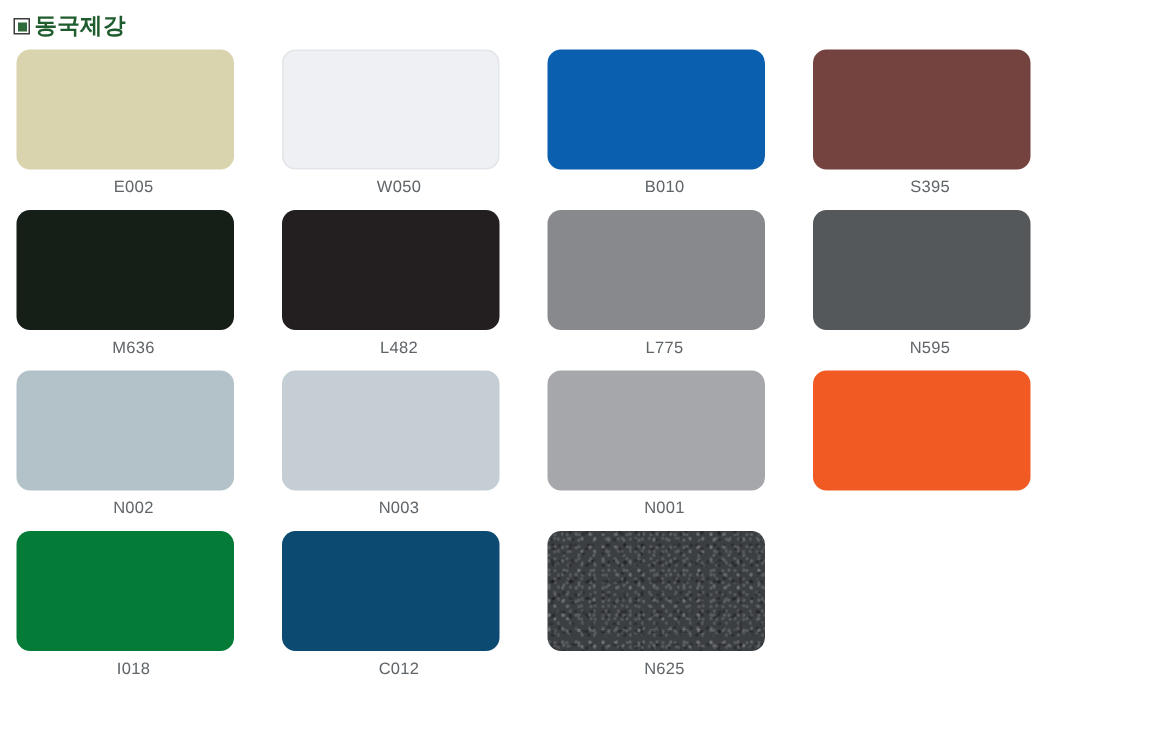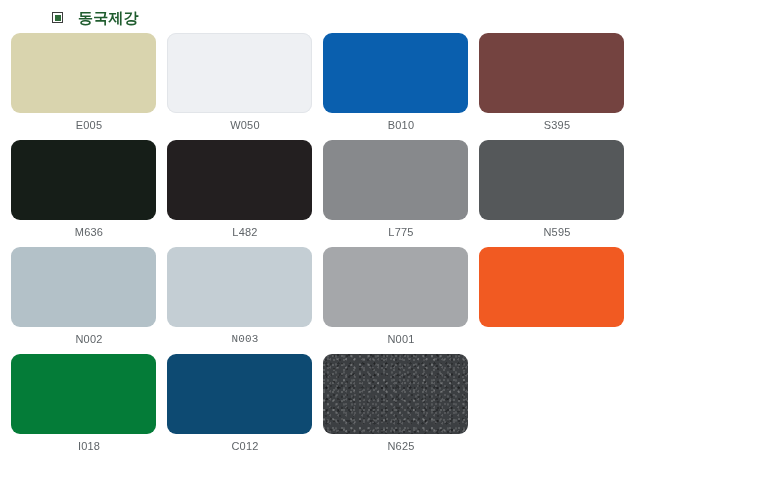--- a/index.html
+++ b/index.html
@@ -18,25 +18,24 @@
     position: relative;
     width: 773px;
     height: 490px;
     box-sizing: border-box;
   }
 
   
   .header {
     display: flex;
     align-items: center;
-    gap: 15px;
+    gap: 3px;
     padding: 9px 0 0 9px;
     height: 26px;
     box-sizing: border-box;
-    margin-left: 43px;
   }
   .bullet-icon {
     width: 11px;
     height: 11px;
     border: 1.5px solid #3d3d3d;
     box-sizing: border-box;
     position: relative;
     flex: 0 0 auto;
   }
   .bullet-icon::after {
@@ -60,21 +59,21 @@
   
   .grid {
     padding: 7px 0 0 11px;
     display: flex;
     flex-wrap: wrap;
     width: 773px;
     box-sizing: border-box;
   }
   .cell {
     width: 156px;
-    margin-right: 0;
+    margin-right: 21px;
     margin-bottom: 9px;
     flex: 0 0 auto;
   }
   .chip {
     width: 145px;
     height: 80px;
     border-radius: 9px;
     box-sizing: border-box;
     position: relative;
     overflow: hidden;
@@ -152,21 +151,21 @@
       <div class="cell">
         <div class="chip" style="background: rgb(85, 88, 90);"></div>
         <div class="chip-label" style="color: rgb(95, 100, 104);">N595</div>
       </div>
       <div class="cell">
         <div class="chip" style="background: rgb(179, 193, 200);"></div>
         <div class="chip-label" style="color: rgb(95, 100, 104); text-align: center;">N002</div>
       </div>
       <div class="cell">
         <div class="chip" style="background: rgb(196, 206, 212);"></div>
-        <div class="chip-label" style="color: rgb(95, 100, 104); font-family: Liberation Mono, monospace;">N003</div>
+        <div class="chip-label" style="color: rgb(95, 100, 104);">N003</div>
       </div>
       <div class="cell">
         <div class="chip" style="background: rgb(165, 167, 170);"></div>
         <div class="chip-label" style="color: rgb(95, 100, 104);">N001</div>
       </div>
       <div class="cell">
         <div class="chip" style="background: rgb(241, 90, 34);"></div>
       </div>
       <div class="cell">
         <div class="chip" style="background: rgb(4, 124, 56);"></div>

